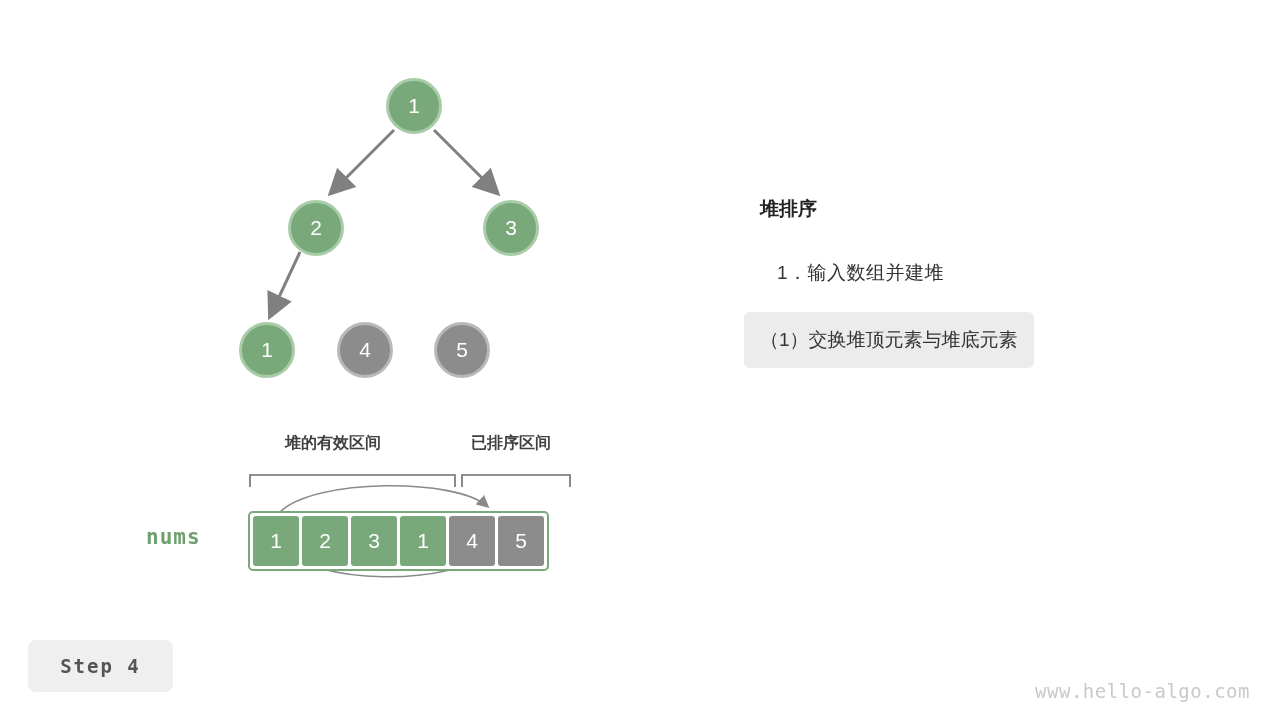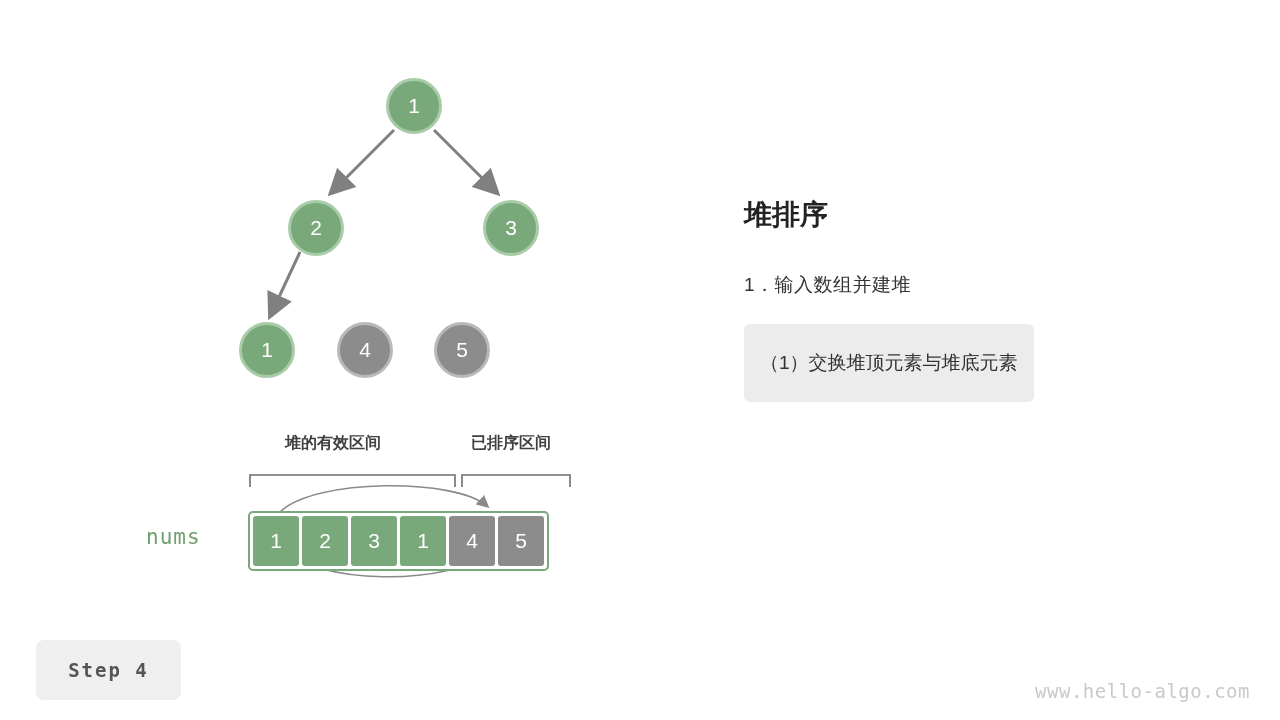--- a/index.html
+++ b/index.html
@@ -46,21 +46,21 @@
     background: #8c8c8c;
     border: 3px solid #b9b9b9;
   }
   
   .array-label {
     position: absolute;
     left: 146px;
     top: 525px;
     font-family: "DejaVu Sans Mono", monospace;
     font-size: 21px;
-    font-weight: normal;
+    font-weight: bold;
     color: #6fa06f;
     letter-spacing: 1px;
   }
   .array-box {
     position: absolute;
     left: 248px;
     top: 511px;
     border: 2px solid #79a87a;
     border-radius: 5px;
     padding: 3px;
@@ -107,47 +107,48 @@
   }
 
   
   .panel {
     position: absolute;
     left: 744px;
     top: 196px;
     width: 480px;
   }
   .panel-title {
-    font-size: 28px;
+    font-size: 19px;
     font-weight: bold;
     color: #222222;
-    margin: 0 0 38px 0;
+    margin: 0 0 38px 16px;
   }
   .step-line {
     font-size: 19px;
     color: #333333;
     margin-bottom: 26px;
     letter-spacing: 0.5px;
+    margin-left: 33px;
   }
   .substep {
     display: inline-block;
     font-size: 19px;
     color: #333333;
     background: #ececec;
     border-radius: 6px;
-    padding: 26px 16px;
+    padding: 15px 16px;
   }
 
   
   .step-badge {
     position: absolute;
-    left: 36px;
+    left: 28px;
     top: 640px;
     width: 145px;
-    height: 60px;
+    height: 52px;
     background: #efefef;
     border-radius: 8px;
     display: flex;
     align-items: center;
     justify-content: center;
     font-family: "DejaVu Sans Mono", monospace;
     font-size: 19px;
     font-weight: bold;
     color: #555555;
     letter-spacing: 2px;

